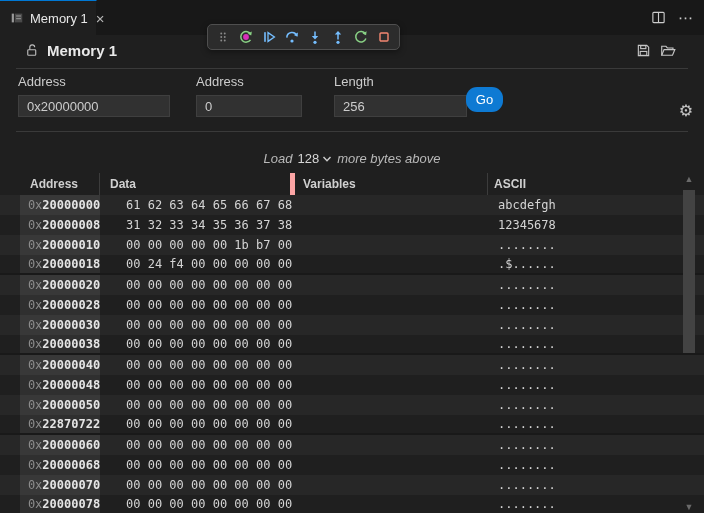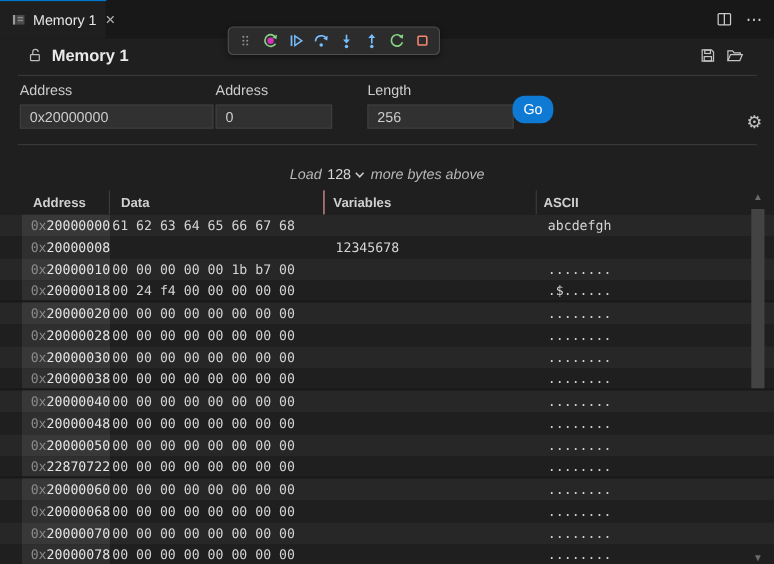--- a/index.html
+++ b/index.html
@@ -32,55 +32,55 @@
   .title-actions .icon-btn { color:#c5c5c5; cursor:pointer; display:flex; }
 
   .hdivider { position:absolute; left:16px; right:16px; height:1px; background:#3a3a3a; }
   .div1 { top:68px; } .div2 { top:131px; }
 
   
   .field { position:absolute; top:74px; }
   .field label { display:block; font-size:13px; color:#cccccc; margin-bottom:6px; }
   .field input { display:block; height:22px; background:#313131; border:1px solid #3f3f3f;
                  color:#cccccc; font-size:13px; font-family:"Liberation Sans", sans-serif; padding:0 8px; outline:none; }
-  .f-address { left:18px; } .f-address input { width:176px; }
+  .f-address { left:18px; } .f-address input { width:152px; }
   .f-offset  { left:196px; } .f-offset input { width:106px; }
   .f-length  { left:334px; } .f-length input { width:133px; }
   .go-btn { position:absolute; left:466px; top:87px; width:37px; height:25px; background:#0e7ad3; color:#ffffff;
             border:none; font-size:13px; font-family:"Liberation Sans", sans-serif; cursor:pointer; border-radius:11px; }
   .gear { position:absolute; right:11px; top:103px; font-family:"DejaVu Sans", sans-serif;
           font-size:16px; color:#c5c5c5; cursor:pointer; line-height:1; }
 
   
   .load-more { position:absolute; top:151px; left:0; right:0; text-align:center; font-size:13px; color:#b9b9b9; }
   .load-more .it { font-style:italic;text-align:center; }
   .load-count { font-style:normal; color:#d6d6d6; cursor:pointer; display:inline-flex; align-items:center; gap:3px; margin:0 5px; }
 
   
   .grid-cols { display:grid; grid-template-columns:20px 80px 195px 193px 172px; }
   .thead { position:absolute; top:173px; left:0; right:24px; height:22px; align-items:center;
            font-size:12px; font-weight:600; color:#d0d0d0; }
   .th { height:22px; display:flex; align-items:center; }
   .th-address { padding-left:10px; border-right:1px solid #3c3c3c; }
-  .th-data { padding-left:10px; border-right:1px solid #fca5a5; }
+  .th-data { padding-left:10px; border-right:5px solid #fca5a5; }
   .th-vars { padding-left:8px; border-right:1px solid #3c3c3c; }
   .th-ascii { padding-left:6px; }
 
   .tbody { position:absolute; top:195px; left:0; right:0; bottom:0; overflow:hidden; }
   .mrow { height:20px; align-items:stretch; font-family:"DejaVu Sans Mono", monospace; font-size:12px; }
   .mrow.odd  { background:#272727; }
   .mrow.even { background:#1f1f1f; }
   .mrow.group-end { border-bottom:2px solid #191919; }
   .cell { display:flex; align-items:center; white-space:pre; overflow:hidden; }
   .cell-addr { padding-left:8px;justify-content:center; }
   .mrow.odd  .cell-addr { background:#383838; }
   .mrow.even .cell-addr { background:#2f2f2f; }
   .addr-prefix { color:#8c8c8c; }
-  .addr-hex { color:#e5e5e5; font-weight:normal; }
-  .cell-data { padding-left:2px; color:#d4d4d4; }
+  .addr-hex { color:#e5e5e5; font-weight:bold; }
+  .cell-data { padding-left:26px; color:#d4d4d4; }
   .cell-vars { padding-left:8px; color:#d4d4d4; }
   .cell-ascii { padding-left:10px; color:#d4d4d4; }
 
   
   .vscroll { position:absolute; top:173px; right:8px; bottom:0; width:14px; }
   .scroll-arrow { position:absolute; left:2px; width:10px; height:8px; color:#6a6a6a; font-size:9px; line-height:8px; text-align:center; cursor:pointer; }
   .sa-up { top:2px; } .sa-down { bottom:2px; }
   .scroll-thumb { position:absolute; top:17px; left:1px; width:12px; height:163px; background:#434343; cursor:grab; }
 
   svg { display:block; }
@@ -237,20 +237,21 @@
       <div class="mrow grid-cols odd">
         <div class="cell cell-spacer"></div>
         <div class="cell cell-addr"><span class="addr-prefix">0x</span><span class="addr-hex">20000000</span></div>
         <div class="cell cell-data">61 62 63 64 65 66 67 68</div>
         <div class="cell cell-vars"></div>
         <div class="cell cell-ascii">abcdefgh</div>
       </div>
       <div class="mrow grid-cols even">
         <div class="cell cell-spacer"></div>
         <div class="cell cell-addr"><span class="addr-prefix">0x</span><span class="addr-hex">20000008</span></div>
+        <div class="cell cell-data">31 32 33 34 35 36 37 38</div>
         <div class="cell cell-vars"></div>
         <div class="cell cell-ascii">12345678</div>
       </div>
       <div class="mrow grid-cols odd">
         <div class="cell cell-spacer"></div>
         <div class="cell cell-addr"><span class="addr-prefix">0x</span><span class="addr-hex">20000010</span></div>
         <div class="cell cell-data">00 00 00 00 00 1b b7 00</div>
         <div class="cell cell-vars"></div>
         <div class="cell cell-ascii">........</div>
       </div>

